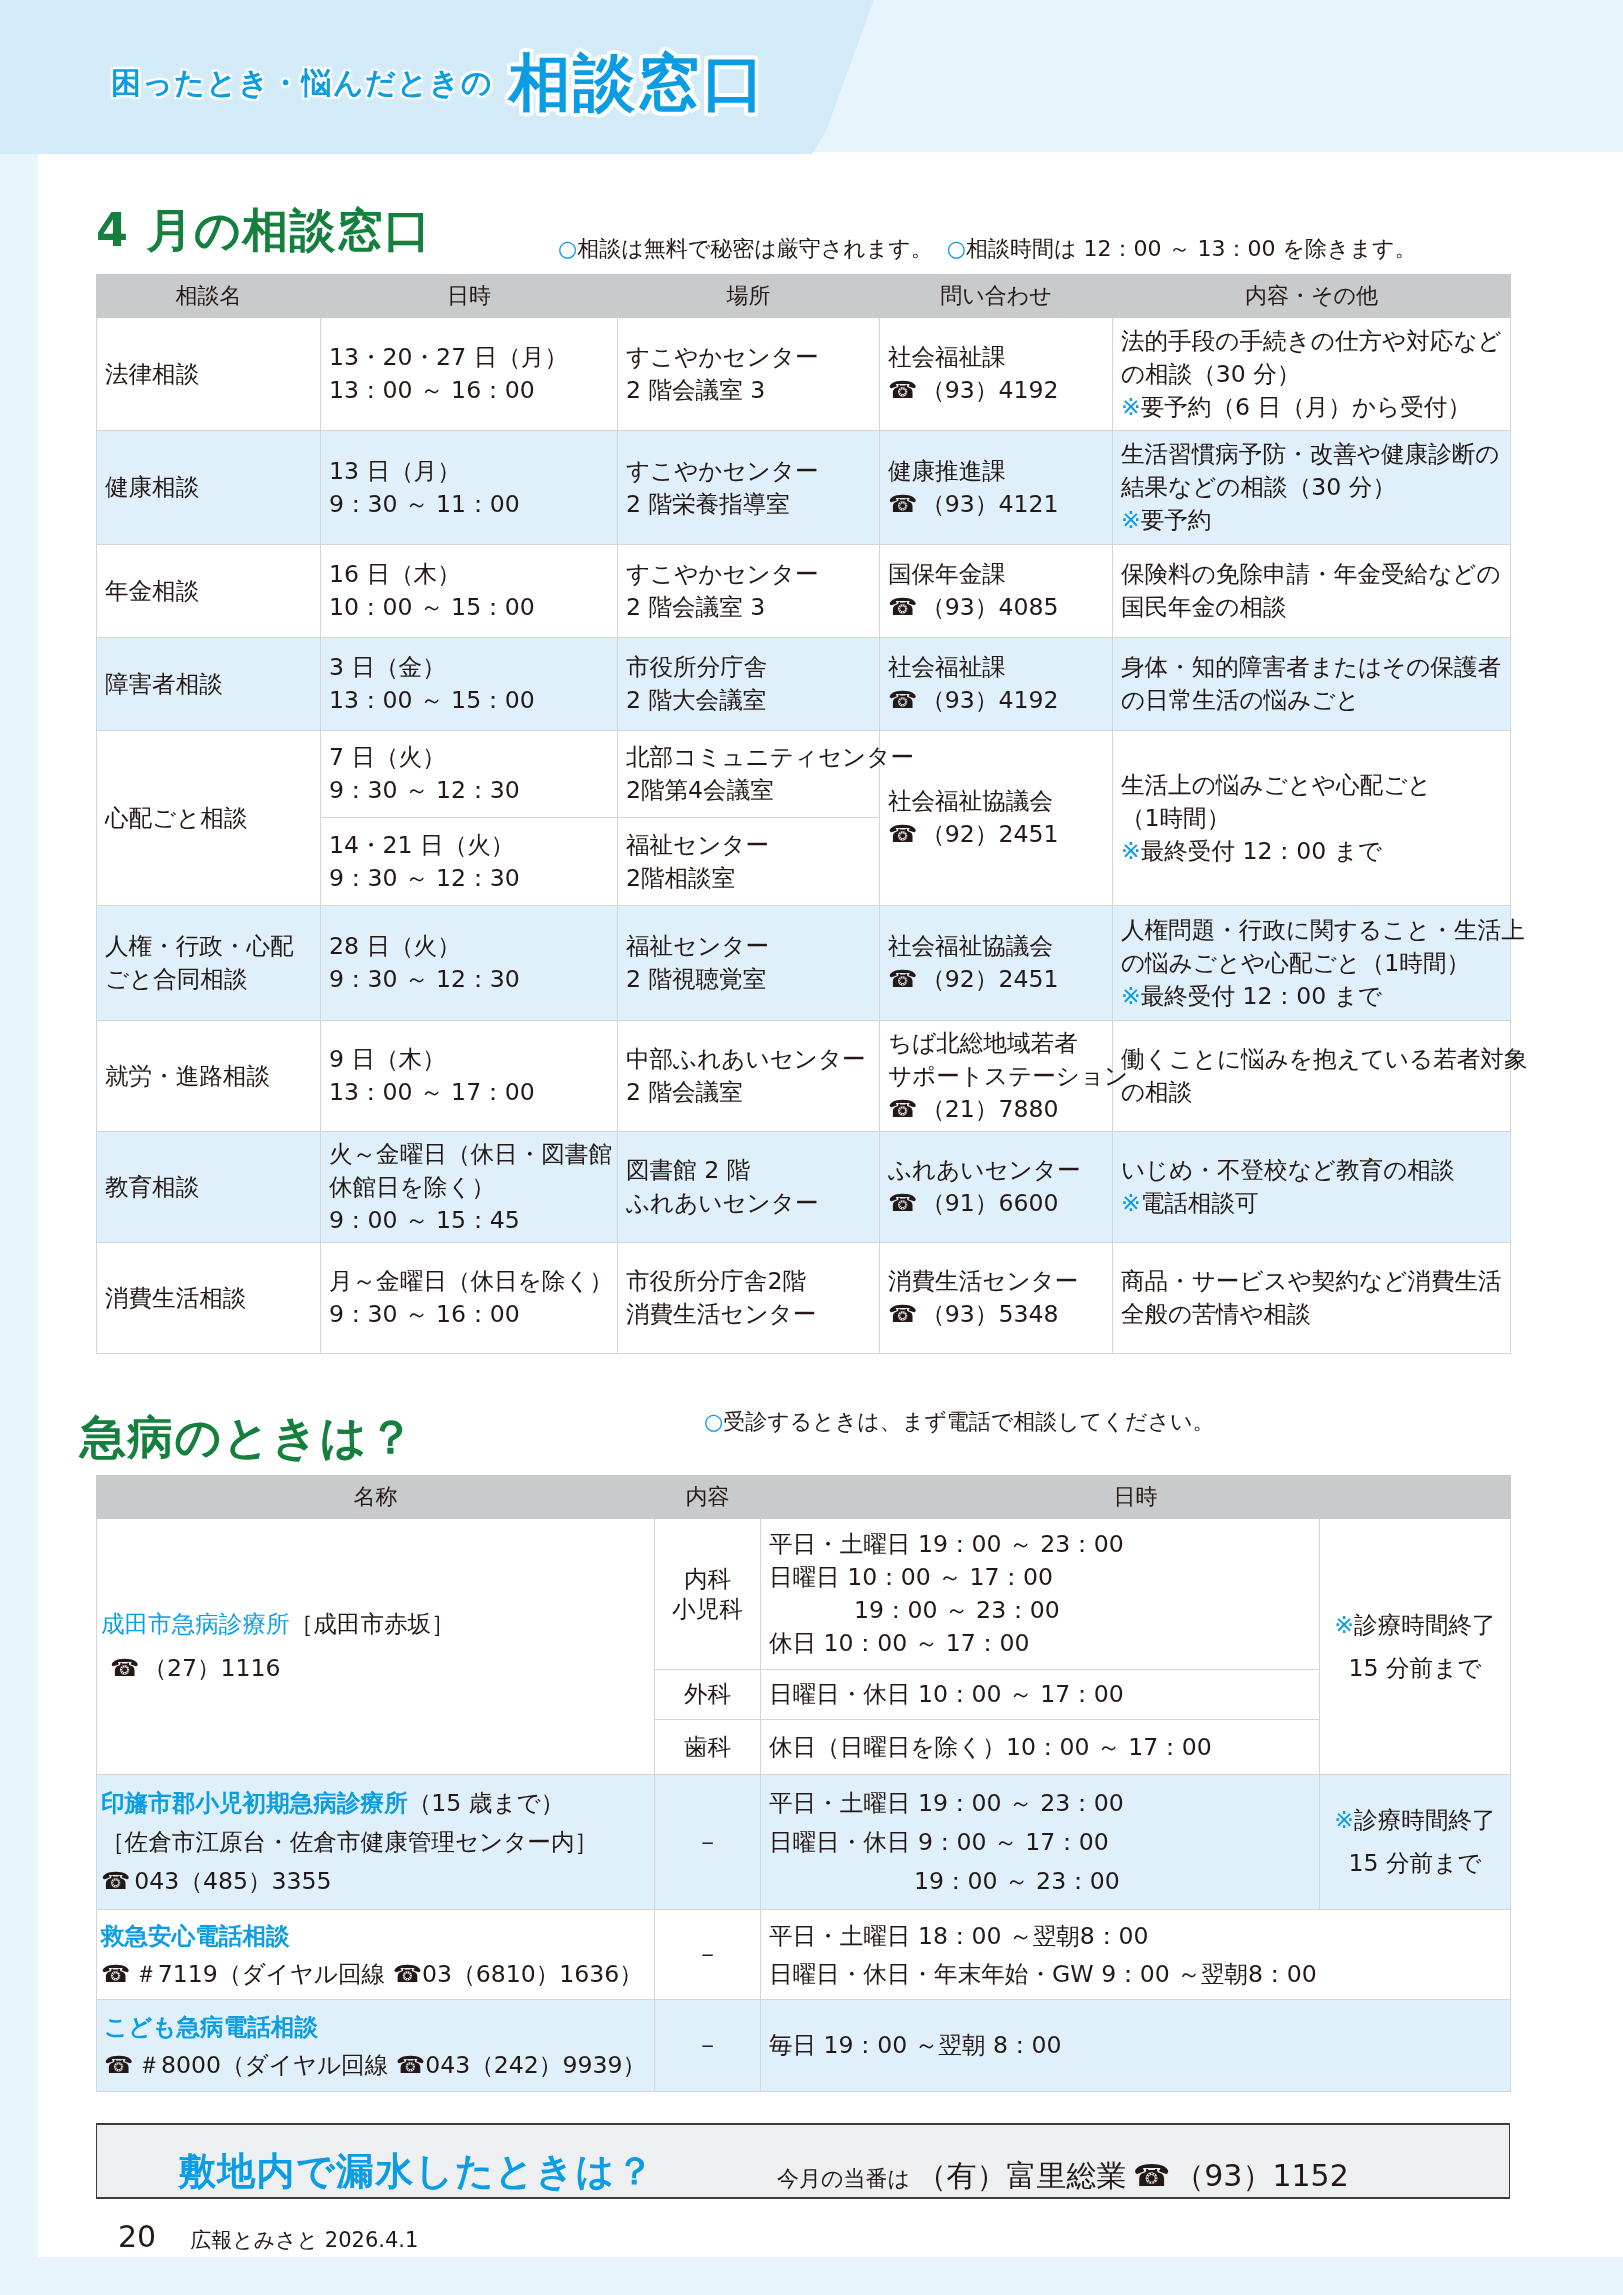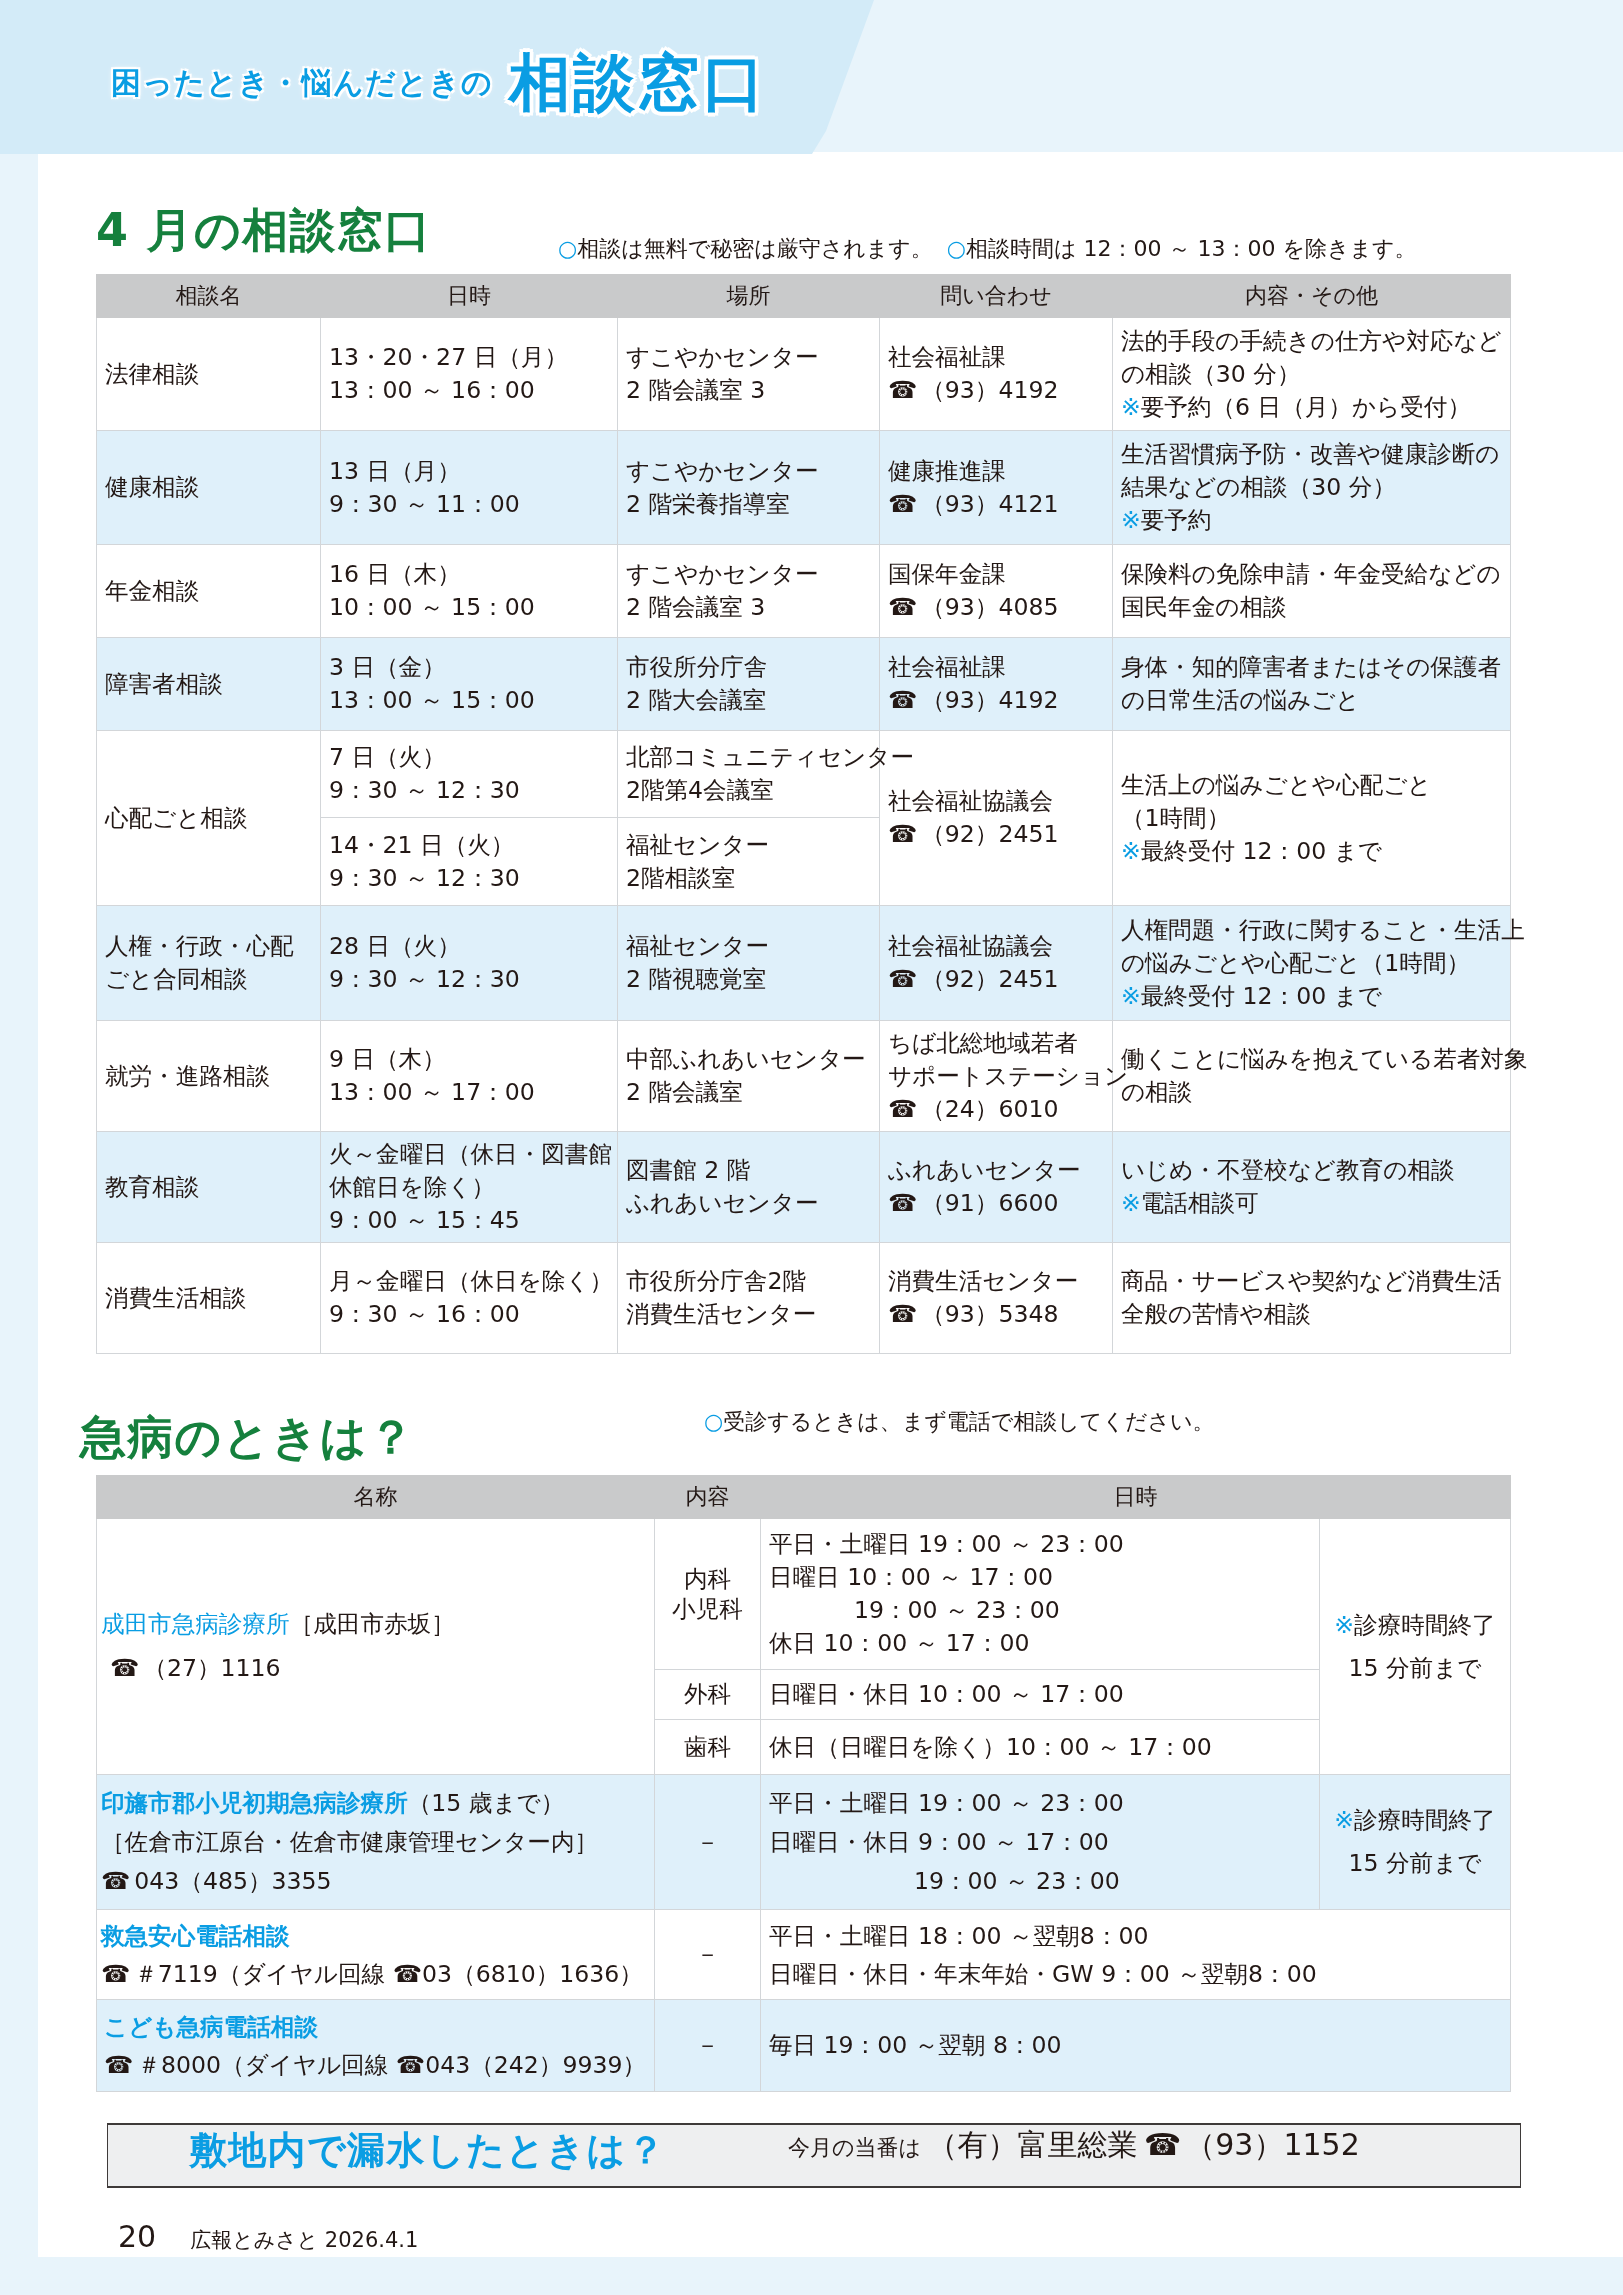--- a/index.html
+++ b/index.html
@@ -46,23 +46,23 @@
   td, th { border: 1.3px solid #d3d6d9; font-weight: normal; vertical-align: middle; }
   th { background: #c9cacb; font-size: 22px; height: 43px; color: #231815; border-color: #c9cacb; }
   td { font-size: 23.6px; line-height: 33px; padding: 2.6px 7.9px; color: #231815; }
   tr.blue td { background: #dff0fa; }
   .kome { color: #0a9de3; }
   .blue-name { color: #0a9de3; }
   .blue-bold { color: #0a9de3; font-weight: bold; }
   .center { text-align: center; }
   .tel::before { content: "☎"; margin-right: 3.9px; }
   .leak-box {
-    position: absolute; left: 96px; top: 2123px; width: 1414px; height: 65px;
+    position: absolute; left: 96px; top: 2123px; width: 1414px; height: 76px;
     background: #eeeff0; border: 2px solid #3e3a39; border-left-width: 1.3px; border-right-width: 1.3px;
-    display: flex; align-items: flex-start; margin-left: 11px;
+    display: flex; align-items: flex-end;
   }
   .leak-title { font-size: 38px; font-weight: bold; color: #0a9de3; margin-left: 81px; letter-spacing: 1.3px; }
   .leak-info { font-size: 22px; margin-left: 122px; display: flex; align-items: baseline; gap: 6.5px; }
   .leak-info .big { font-size: 30px; }
   .footer { position: absolute; left: 118px; top: 2219px; display: flex; align-items: baseline; gap: 34px; }
   .footer .pg { font-size: 30px; }
   .footer .pub { font-size: 21px; }
   .line { display: block; white-space: nowrap; }
   .indent { padding-left: 85px; }
   .indent2 { padding-left: 145px; }
@@ -247,21 +247,21 @@
           <span class="line">9 日（木）</span>
           <span class="line">13：00 ～ 17：00</span>
         </td>
       <td>
           <span class="line">中部ふれあいセンター</span>
           <span class="line">2 階会議室</span>
         </td>
       <td>
           <span class="line">ちば北総地域若者</span>
           <span class="line">サポートステーション</span>
-          <span class="line tel">（24）6010</span>
+          <span class="line tel">（21）7880</span>
         </td>
       <td>
           <span class="line">働くことに悩みを抱えている若者対象</span>
           <span class="line">の相談</span>
         </td>
     </tr>
 
     <tr class="blue" style="height:111px">
       <td>教育相談</td>
       <td>

